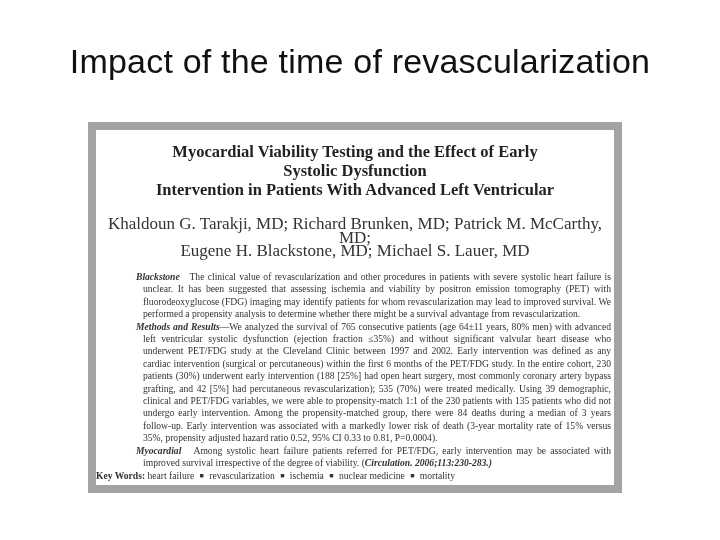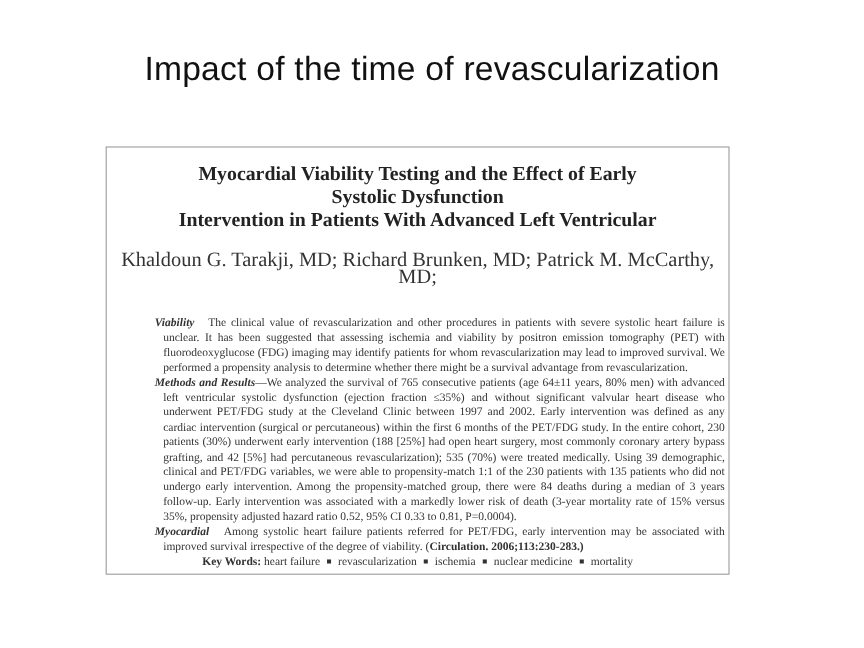--- a/index.html
+++ b/index.html
@@ -2,69 +2,70 @@
 <html><head>
 <meta charset="utf-8">
 <style>
   html, body { margin: 0; padding: 0; }
   body {
     width: 720px; height: 540px; background: #ffffff; position: relative; overflow: hidden;
     font-family: "Liberation Serif", serif; color: #1a1a1a;
   }
   .slide-title {
     position: absolute; left: 0; top: 42px; width: 720px; text-align: center;
-    font-family: "Liberation Sans", sans-serif; font-size: 28px; color: #111;
+    font-family: "Liberation Sans", sans-serif; font-size: 34px; color: #111;
     letter-spacing: 0.2px;
   }
   .article-frame {
     position: absolute; left: 88px; top: 122px; width: 518px; height: 355px;
-    border: 1px solid #a3a3a3; background: #fff;
+    border: 8px solid #a3a3a3; background: #fff;
   }
   .article-title {
     position: absolute; left: 0; top: 12px; width: 100%; text-align: center;
     font-weight: bold; font-size: 16.5px; line-height: 19px; color: #222;
   }
   .authors {
     position: absolute; left: 0; top: 87px; width: 100%; text-align: center;
     font-size: 17px; line-height: 13.5px; color: #333;
   }
   .abstract {
     position: absolute; left: 40px; top: 141px; width: 475px;
     font-size: 9.6px; line-height: 12.4px; color: #333; text-align: justify;
   }
   .abstract p { margin: 0; text-indent: -7px; padding-left: 7px; }
   .abstract .label { font-style: italic; font-weight: bold; }
   .abstract .highlight { text-decoration-color: #2a6ab0; }
-  .abstract .cite { font-weight: bold; }
+  .abstract .cite { font-style: italic; font-weight: bold; }
   .keywords {
-    position: absolute; left: 0; top: 340px; width: 100%; text-align: center;
+    position: absolute; left: 0; top: 340px; width: 100%; 
     font-size: 9.6px; color: #333;
   }
   .keywords .kw-label { font-weight: bold; }
   .keywords .sep { font-size: 7px; margin: 0 3px; vertical-align: 1px; }
 </style>
 </head>
 <body>
 
 <div class="slide-title">Impact of the time of revascularization</div>
 
 <div class="article-frame">
   <div class="article-title">
     <div>Myocardial Viability Testing and the Effect of Early</div>
     <div>Systolic Dysfunction</div>
     <div>Intervention in Patients With Advanced Left Ventricular</div>
   </div>
 
   <div class="authors">
     <div>Khaldoun G. Tarakji, MD; Richard Brunken, MD; Patrick M. McCarthy, MD;</div>
+    <div>Eugene H. Blackstone, MD; Michael S. Lauer, MD</div>
   </div>
 
   <div class="abstract">
     <p>
-      <span class="label">Viability</span>&nbsp;&nbsp;
+      <span class="label">Blackstone</span>&nbsp;&nbsp;
       <span>The clinical value of revascularization and other procedures in patients with severe systolic heart failure is unclear. It has been suggested that assessing ischemia and viability by positron emission tomography (PET) with fluorodeoxyglucose (FDG) imaging may identify patients for whom revascularization may lead to improved survival. We performed a propensity analysis to determine whether there might be a survival advantage from revascularization.</span>
     </p>
     <p>
       <span class="label">Methods and Results</span>—<span>We analyzed the survival of 765 consecutive patients (age 64±11 years, 80% men) with advanced left ventricular systolic dysfunction (ejection fraction ≤35%) and without significant valvular heart disease who underwent PET/FDG study at the Cleveland Clinic between 1997 and 2002. Early intervention was defined as any cardiac intervention (surgical or percutaneous) within the first 6 months of the PET/FDG study. In the entire cohort, 230 patients (30%) underwent early intervention (188 [25%] had open heart surgery, most commonly coronary artery bypass grafting, and 42 [5%] had percutaneous revascularization); 535 (70%) were treated medically. Using 39 demographic, clinical and PET/FDG variables, we were able to propensity-match 1:1 of the 230 patients with 135 patients who did not undergo early intervention. Among the propensity-matched group, there were 84 deaths during a median of 3 years follow-up. Early intervention was </span><span class="highlight">associated with a markedly lower risk of death (3-year mortality rate of 15% versus</span><span> 35%, propensity adjusted hazard ratio 0.52, 95% CI 0.33 to 0.81, P=0.0004).</span>
     </p>
     <p>
       <span class="label">Myocardial</span>&nbsp;&nbsp;
       <span>Among systolic heart failure patients referred for PET/FDG, early intervention may be associated with improved survival irrespective of the degree of viability. (</span><span class="cite">Circulation</span><span class="cite">. 2006;113:230-283.)</span>
     </p>
   </div>

